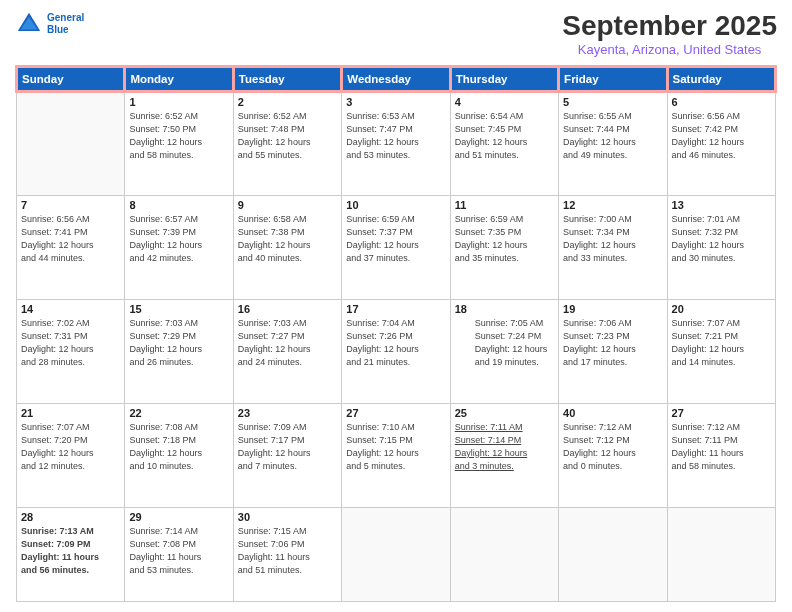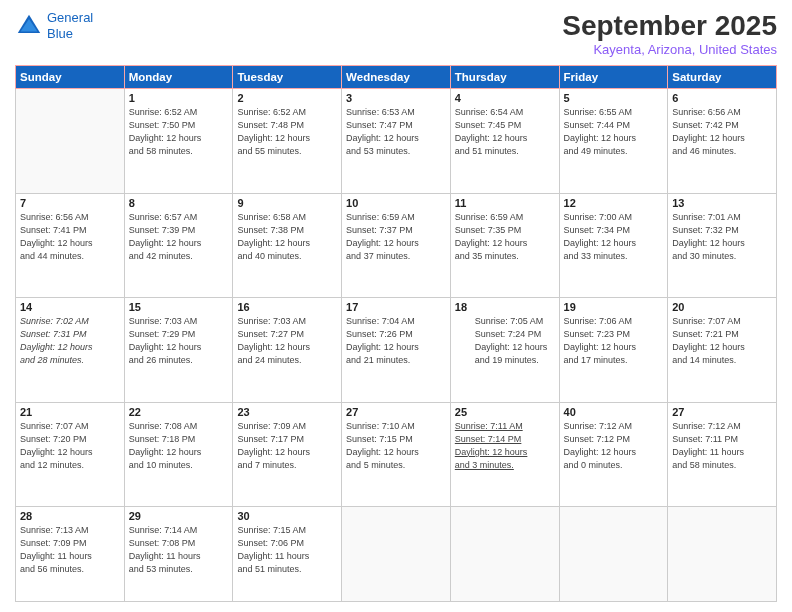--- a/index.html
+++ b/index.html
@@ -22,32 +22,32 @@
       justify-content: space-between;
       align-items: flex-start;
       margin-bottom: 8px;
     }
     .logo {
       display: flex;
       align-items: center;
       gap: 4px;
     }
     .logo-text {
-      font-size: 13px;
-      font-weight: normal;
+      font-size: 10px;
+      font-weight: bold;
       color: #333;
       line-height: 1.2;
     }
     .logo-text .blue { color: #1565c0; }
     .logo-icon {
       width: 28px;
       height: 28px;
     }
     .title-block {
-      text-align: right;
+      text-align: center;
     }
     .month-title {
       font-size: 28px;
       font-weight: bold;
       color: #333;
     }
     .location {
       font-size: 13px;
       color: #8b5cf6;
     }
@@ -57,21 +57,21 @@
       border-collapse: collapse;
       width: 100%;
       table-layout: fixed;
     }
     .calendar th {
       background: #1565c0;
       color: #fff;
       font-size: 11.5px;
       font-weight: bold;
       padding: 5px 4px;
-      border: 1px solid #fca5a5;
+      border: 3px solid #fca5a5;
       text-align: left;
     }
     .calendar td {
       border: 1px solid #ccc;
       vertical-align: top;
       padding: 3px 4px;
       font-size: 9.5px;
       color: #333;
       height: 88px;
     }
@@ -216,21 +216,21 @@
             <span class="day-num">13</span>
             <div class="day-info" style="white-space: pre-line;">Sunrise: 7:01 AM
 Sunset: 7:32 PM
 Daylight: 12 hours
 and 30 minutes.</div>
           </td>
         </tr>
         <tr>
           <td>
             <span class="day-num">14</span>
-            <div class="day-info" style="white-space: pre-line; font-style: italic;">Sunrise: 7:02 AM
+            <div class="day-info" style="white-space: pre-line;">Sunrise: 7:02 AM
 Sunset: 7:31 PM
 Daylight: 12 hours
 and 28 minutes.</div>
           </td>
           <td>
             <span class="day-num">15</span>
             <div class="day-info" style="white-space: pre-line;">Sunrise: 7:03 AM
 Sunset: 7:29 PM
 Daylight: 12 hours
 and 26 minutes.</div>
@@ -318,21 +318,21 @@
             <span class="day-num">27</span>
             <div class="day-info" style="white-space: pre-line;">Sunrise: 7:12 AM
 Sunset: 7:11 PM
 Daylight: 11 hours
 and 58 minutes.</div>
           </td>
         </tr>
         <tr class="last-row">
           <td>
             <span class="day-num">28</span>
-            <div class="day-info" style="white-space: pre-line;">Sunrise: 7:13 AM
+            <div class="day-info" style="white-space: pre-line; font-weight: bold;">Sunrise: 7:13 AM
 Sunset: 7:09 PM
 Daylight: 11 hours
 and 56 minutes.</div>
           </td>
           <td>
             <span class="day-num">29</span>
             <div class="day-info" style="white-space: pre-line;">Sunrise: 7:14 AM
 Sunset: 7:08 PM
 Daylight: 11 hours
 and 53 minutes.</div>

